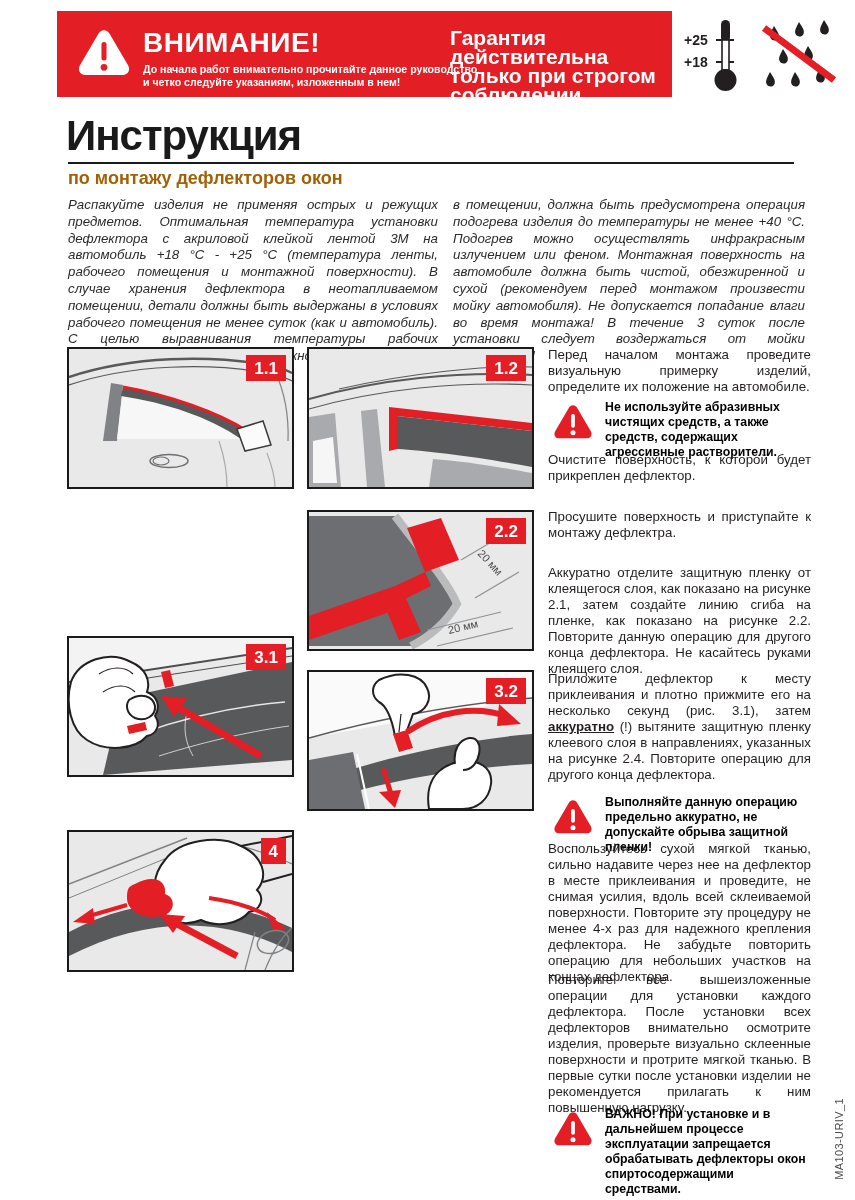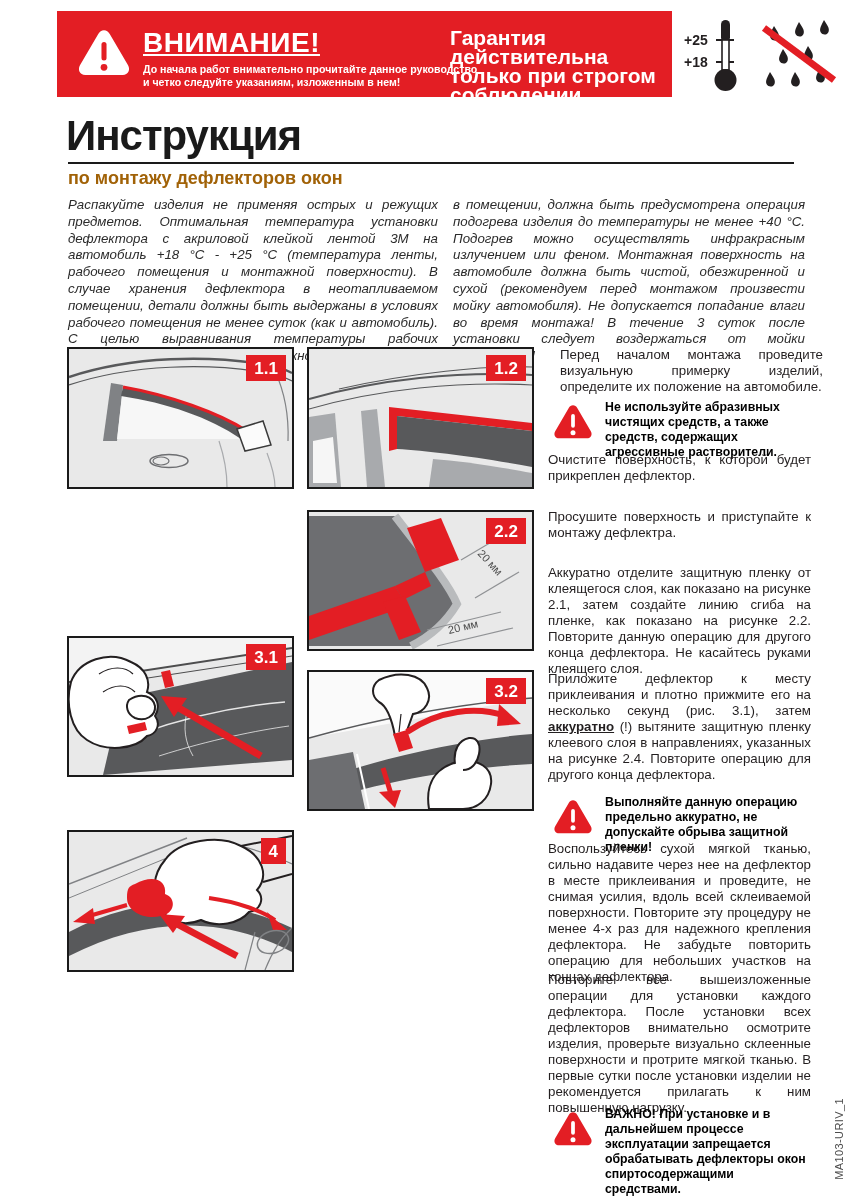--- a/index.html
+++ b/index.html
@@ -3,21 +3,21 @@
 <meta charset="utf-8">
 <style>
   * { margin:0; padding:0; box-sizing:border-box; }
   html,body { width:855px; height:1200px; }
   body { background:#fff; font-family:"Liberation Sans", sans-serif; color:#231f20; }
   .page { position:relative; width:855px; height:1200px; background:#fff; overflow:hidden; }
 
   
   .banner { position:absolute; left:57px; top:11px; width:615px; height:86px; background:#e31e24; color:#fff; }
   .banner-triangle { position:absolute; left:20px; top:15px; width:54px; height:54px; }
-  .banner-title { position:absolute; left:86px; top:16px; font-size:28px; font-weight:bold; letter-spacing:0.5px;text-decoration:underline; }
+  .banner-title { position:absolute; left:86px; top:16px; font-size:28px; font-weight:bold; letter-spacing:0.5px; }
   .banner-sub { position:absolute; left:86px; top:52px; font-size:10.6px; line-height:13px; font-weight:bold; white-space:pre-line; }
   .banner-guarantee { position:absolute; left:393px; top:17px; width:218px; font-size:21px; font-weight:bold; line-height:19px; white-space:pre-line; }
   .cond-icons { position:absolute; left:682px; top:14px; width:166px; height:84px; }
 
   
   .doc-title { position:absolute; left:66px; top:112px; font-size:42px; font-weight:bold; color:#1a1a1a; letter-spacing:-1px; }
   .title-rule { position:absolute; left:68px; top:162px; width:726px; height:2px; background:#1a1a1a; }
   .doc-subtitle { position:absolute; left:68px; top:168px; font-size:18px; color:#a16207;font-weight:bold; }
 
   
@@ -33,21 +33,21 @@
   .f11 { left:67px;  top:347px; }
   .f12 { left:307px; top:347px; }
   .f21 { left:67px;  top:510px; height:141px; }
   .f22 { left:307px; top:510px; height:141px; }
   .f31 { left:67px;  top:636px; height:141px; }
   .f32 { left:307px; top:670px; height:141px; }
   .f4  { left:67px;  top:830px; }
 
   
   .step { position:absolute; left:548px; width:263px; font-size:13.3px; line-height:16px; text-align:justify; color:#231f20; }
-  .s1 { top:347px;margin-left:12px; } .s2 { top:452px; } .s3 { top:509px; } .s4 { top:565px; }
+  .s1 { top:347px; } .s2 { top:452px; } .s3 { top:509px; } .s4 { top:565px; }
   .s5 { top:671px; } .s6 { top:841px; } .s7 { top:972px; }
   .bold-u { font-weight:bold; text-decoration:underline; }
   .warn { position:absolute; left:548px; width:263px; }
   .warn-icon { position:absolute; left:4px; top:2px; width:42px; height:40px; }
   .warn-text { margin-left:57px; color:#000000; font-size:12.3px; line-height:15px; font-weight:bold; }
   .w1 { top:400px; } .w2 { top:795px; } .w3 { top:1107px; }
 
   .doc-code { position:absolute; left:833px; top:1098px; writing-mode:vertical-rl; transform:rotate(180deg); font-size:11px; color:#4d4d4d; letter-spacing:0.4px; }
 </style>
 </head>

